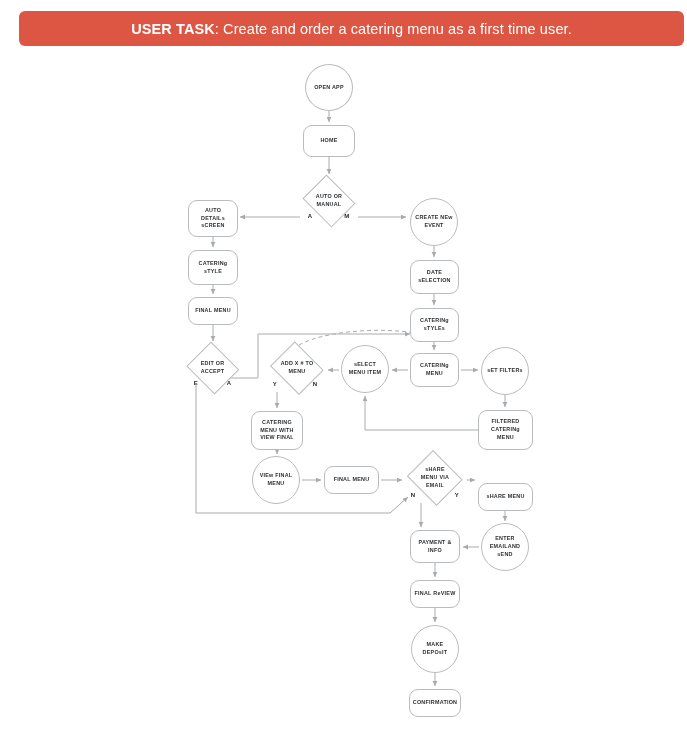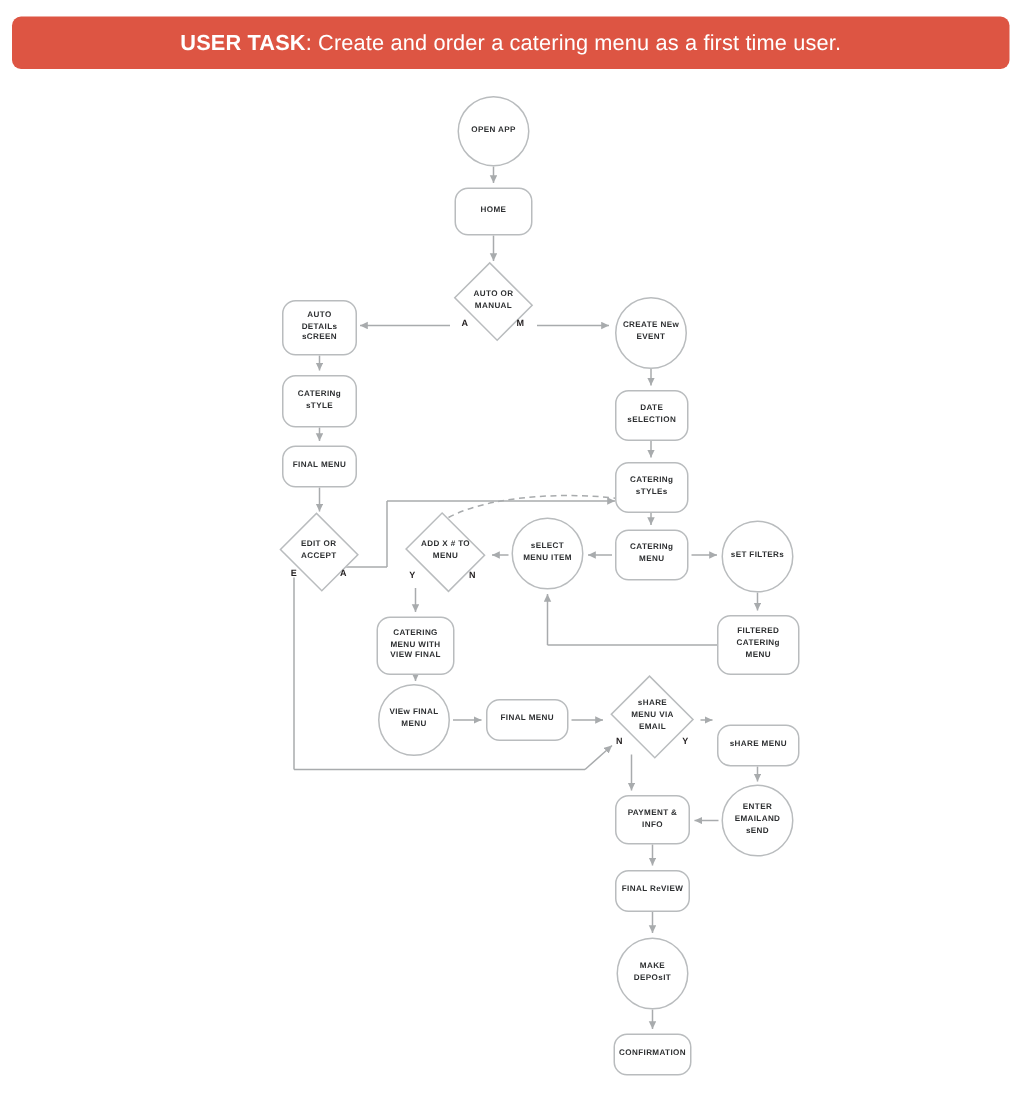--- a/index.html
+++ b/index.html
@@ -9,21 +9,21 @@
   }
   body {
     width: 687px;
     height: 742px;
     position: relative;
     font-family: "Liberation Sans", sans-serif;
     overflow: hidden;
   }
   #banner {
     position: absolute;
-    left: 8px;
+    left: 19px;
     top: 11px;
     width: 665px;
     height: 35px;
     background: #dd5543;
     border-radius: 6px;
     display: flex;
     align-items: center;
     justify-content: center;
     box-sizing: border-box;
   }

